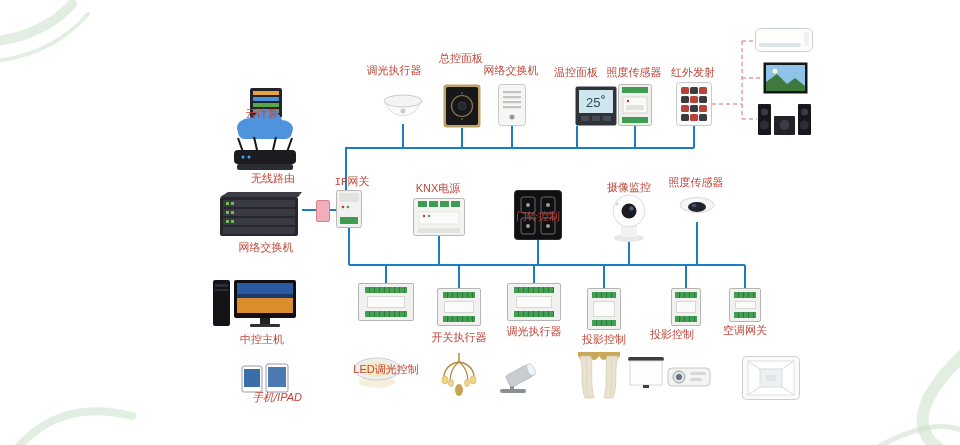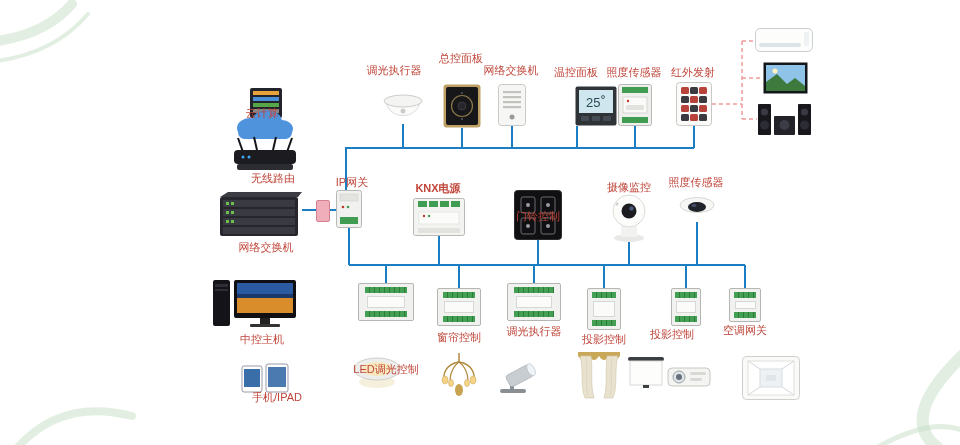--- a/index.html
+++ b/index.html
@@ -405,35 +405,35 @@
       </g>
       <rect x="18" y="13" width="22" height="18" fill="#eef1f3" stroke="#d8dde0"></rect>
       <rect x="24" y="19" width="10" height="6" fill="#dfe5e8"></rect>
     </svg>
   </div>
 
   <div class="label" style="left:262px; top:107px;">云计算</div>
   <div class="label" style="left:273px; top:172px;">无线路由</div>
   <div class="label" style="left:266px; top:241px;">网络交换机</div>
   <div class="label" style="left:262px; top:333px;text-align:right;">中控主机</div>
-  <div class="label" style="left:277px; top:391px;">手机/IPAD</div>
+  <div class="label" style="left:277px; top:391px;font-style:italic;">手机/IPAD</div>
 
   <div class="label" style="left:394px; top:64px;">调光执行器</div>
   <div class="label" style="left:461px; top:52px;">总控面板</div>
   <div class="label" style="left:511px; top:64px;">网络交换机</div>
   <div class="label" style="left:576px; top:66px;">温控面板</div>
   <div class="label" style="left:634px; top:66px;">照度传感器</div>
   <div class="label" style="left:693px; top:66px;">红外发射</div>
 
-  <div class="label" style="left:352px; top:176px;">IP网关</div>
-  <div class="label" style="left:438px; top:182px;font-weight:bold;">KNX电源</div>
+  <div class="label" style="left:352px; top:176px;font-family:Liberation Mono, monospace;">IP网关</div>
+  <div class="label" style="left:438px; top:182px;">KNX电源</div>
   <div class="label" style="left:538px; top:175px;margin-top:35px;">门铃控制</div>
   <div class="label" style="left:629px; top:181px;">摄像监控</div>
   <div class="label" style="left:696px; top:176px;">照度传感器</div>
 
   <div class="label" style="left:386px; top:325px;margin-top:38px;">LED调光控制</div>
-  <div class="label" style="left:459px; top:331px;">窗帘控制</div>
+  <div class="label" style="left:459px; top:331px;">开关执行器</div>
   <div class="label" style="left:534px; top:325px;">调光执行器</div>
   <div class="label" style="left:604px; top:333px;">投影控制</div>
   <div class="label" style="left:672px; top:328px;">投影控制</div>
   <div class="label" style="left:745px; top:324px;">空调网关</div>
 
 </div>
 
 </body></html>

